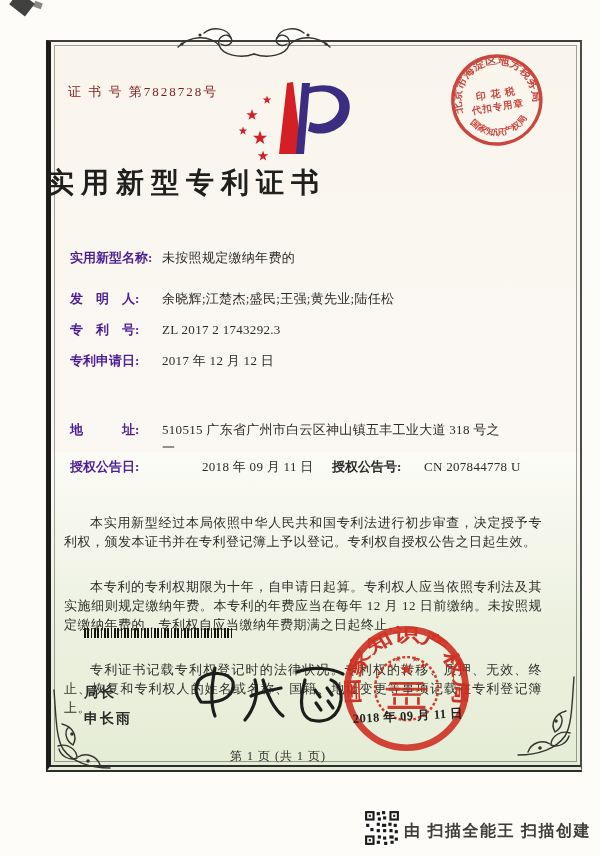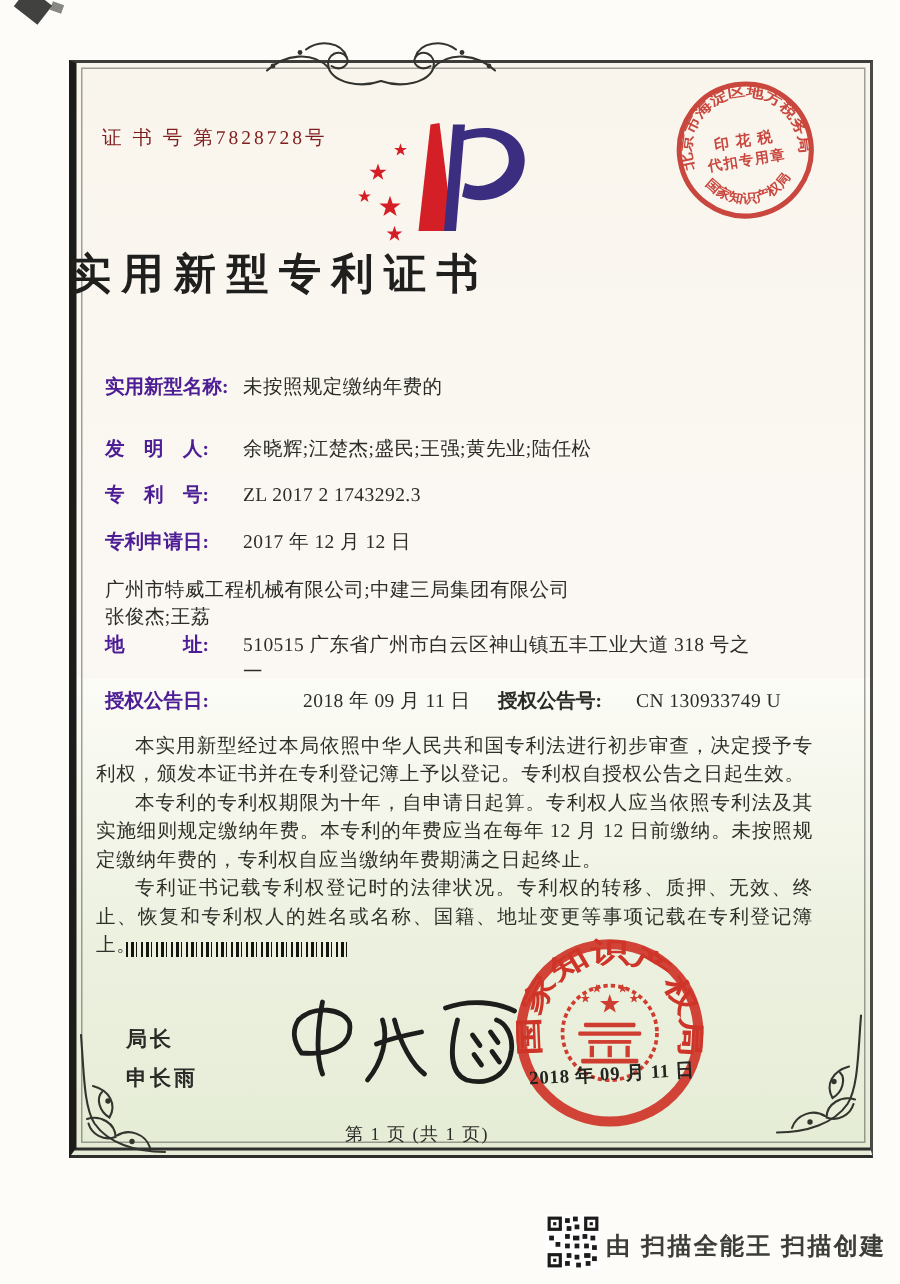--- a/index.html
+++ b/index.html
@@ -38,21 +38,21 @@
   .flabel { flex:0 0 92px; font-weight:700; color:#4c1d95; white-space:pre; }
   .fval { flex:1; font-weight:500; color:#2d2d28; white-space:pre-line; letter-spacing:.3px; }
   .r-name { top:249px; } .r-inv { top:290px; } .r-pno { top:321px; }
   .r-fdate { top:352px; } .r-patentee { top:384px; } .r-addr { top:421px; }
   .r-grantdate { top:458px; width:300px;gap:40px; }
   .grant-no-label { left:332px; top:458px; font-size:13px; font-weight:700; line-height:18px; }
   .grant-no-value { left:424px; top:458px; font-size:13px; font-weight:500; line-height:18px; letter-spacing:.3px; }
 
   .paras { left:64px; top:487px; width:478px; }
   .paras p { font-size:13px; line-height:19px; letter-spacing:.5px;
-    text-indent:2em; color:#30302b; font-weight:500; text-align:justify; }
+    text-indent:2em; color:#30302b; font-weight:500; text-align:justify;margin-top:26px; }
 
   .barcode { left:84px; top:628px; width:150px; height:10px;
     background: repeating-linear-gradient(90deg,
       #15140f 0 1.5px, transparent 1.5px 3px,
       #15140f 3px 5px, transparent 5px 6.5px,
       #15140f 6.5px 7.5px, transparent 7.5px 10px); }
 
   .sig-title { left:84px; top:684px; font-size:14px; font-weight:700; letter-spacing:2px; }
   .sig-name  { left:84px; top:710px; font-size:14px; font-weight:700; letter-spacing:2px; }
   .sig-svg { left:185px; top:658px; }
@@ -168,34 +168,32 @@
 </div>
 <div class="row r-pno">
   <span class="flabel">专　利　号:</span>
   <span class="fval">ZL 2017 2 1743292.3</span>
 </div>
 <div class="row r-fdate">
   <span class="flabel">专利申请日:</span>
   <span class="fval">2017 年 12 月 12 日</span>
 </div>
 <div class="row r-patentee">
-  <span class="fval">广州市特威工程机械有限公司;中建三局集团有限公司
-张俊杰;王荔</span>
 </div>
 <div class="row r-addr">
   <span class="flabel">地　　　址:</span>
   <span class="fval">510515 广东省广州市白云区神山镇五丰工业大道 318 号之
 一</span>
 </div>
 <div class="row r-grantdate">
   <span class="flabel">授权公告日:</span>
   <span class="fval">2018 年 09 月 11 日</span>
 </div>
 <div class="abs grant-no-label">授权公告号:</div>
-<div class="abs grant-no-value">CN 130933749 U</div>
+<div class="abs grant-no-value">CN 207844778 U</div>
 
 <div class="abs paras">
   <p>本实用新型经过本局依照中华人民共和国专利法进行初步审查，决定授予专利权，颁发本证书并在专利登记簿上予以登记。专利权自授权公告之日起生效。</p>
   <p>本专利的专利权期限为十年，自申请日起算。专利权人应当依照专利法及其实施细则规定缴纳年费。本专利的年费应当在每年 12 月 12 日前缴纳。未按照规定缴纳年费的，专利权自应当缴纳年费期满之日起终止。</p>
   <p>专利证书记载专利权登记时的法律状况。专利权的转移、质押、无效、终止、恢复和专利权人的姓名或名称、国籍、地址变更等事项记载在专利登记簿上。</p>
 </div>
 
 <div class="abs barcode"></div>
 
 <div class="abs sig-title">局长</div>

